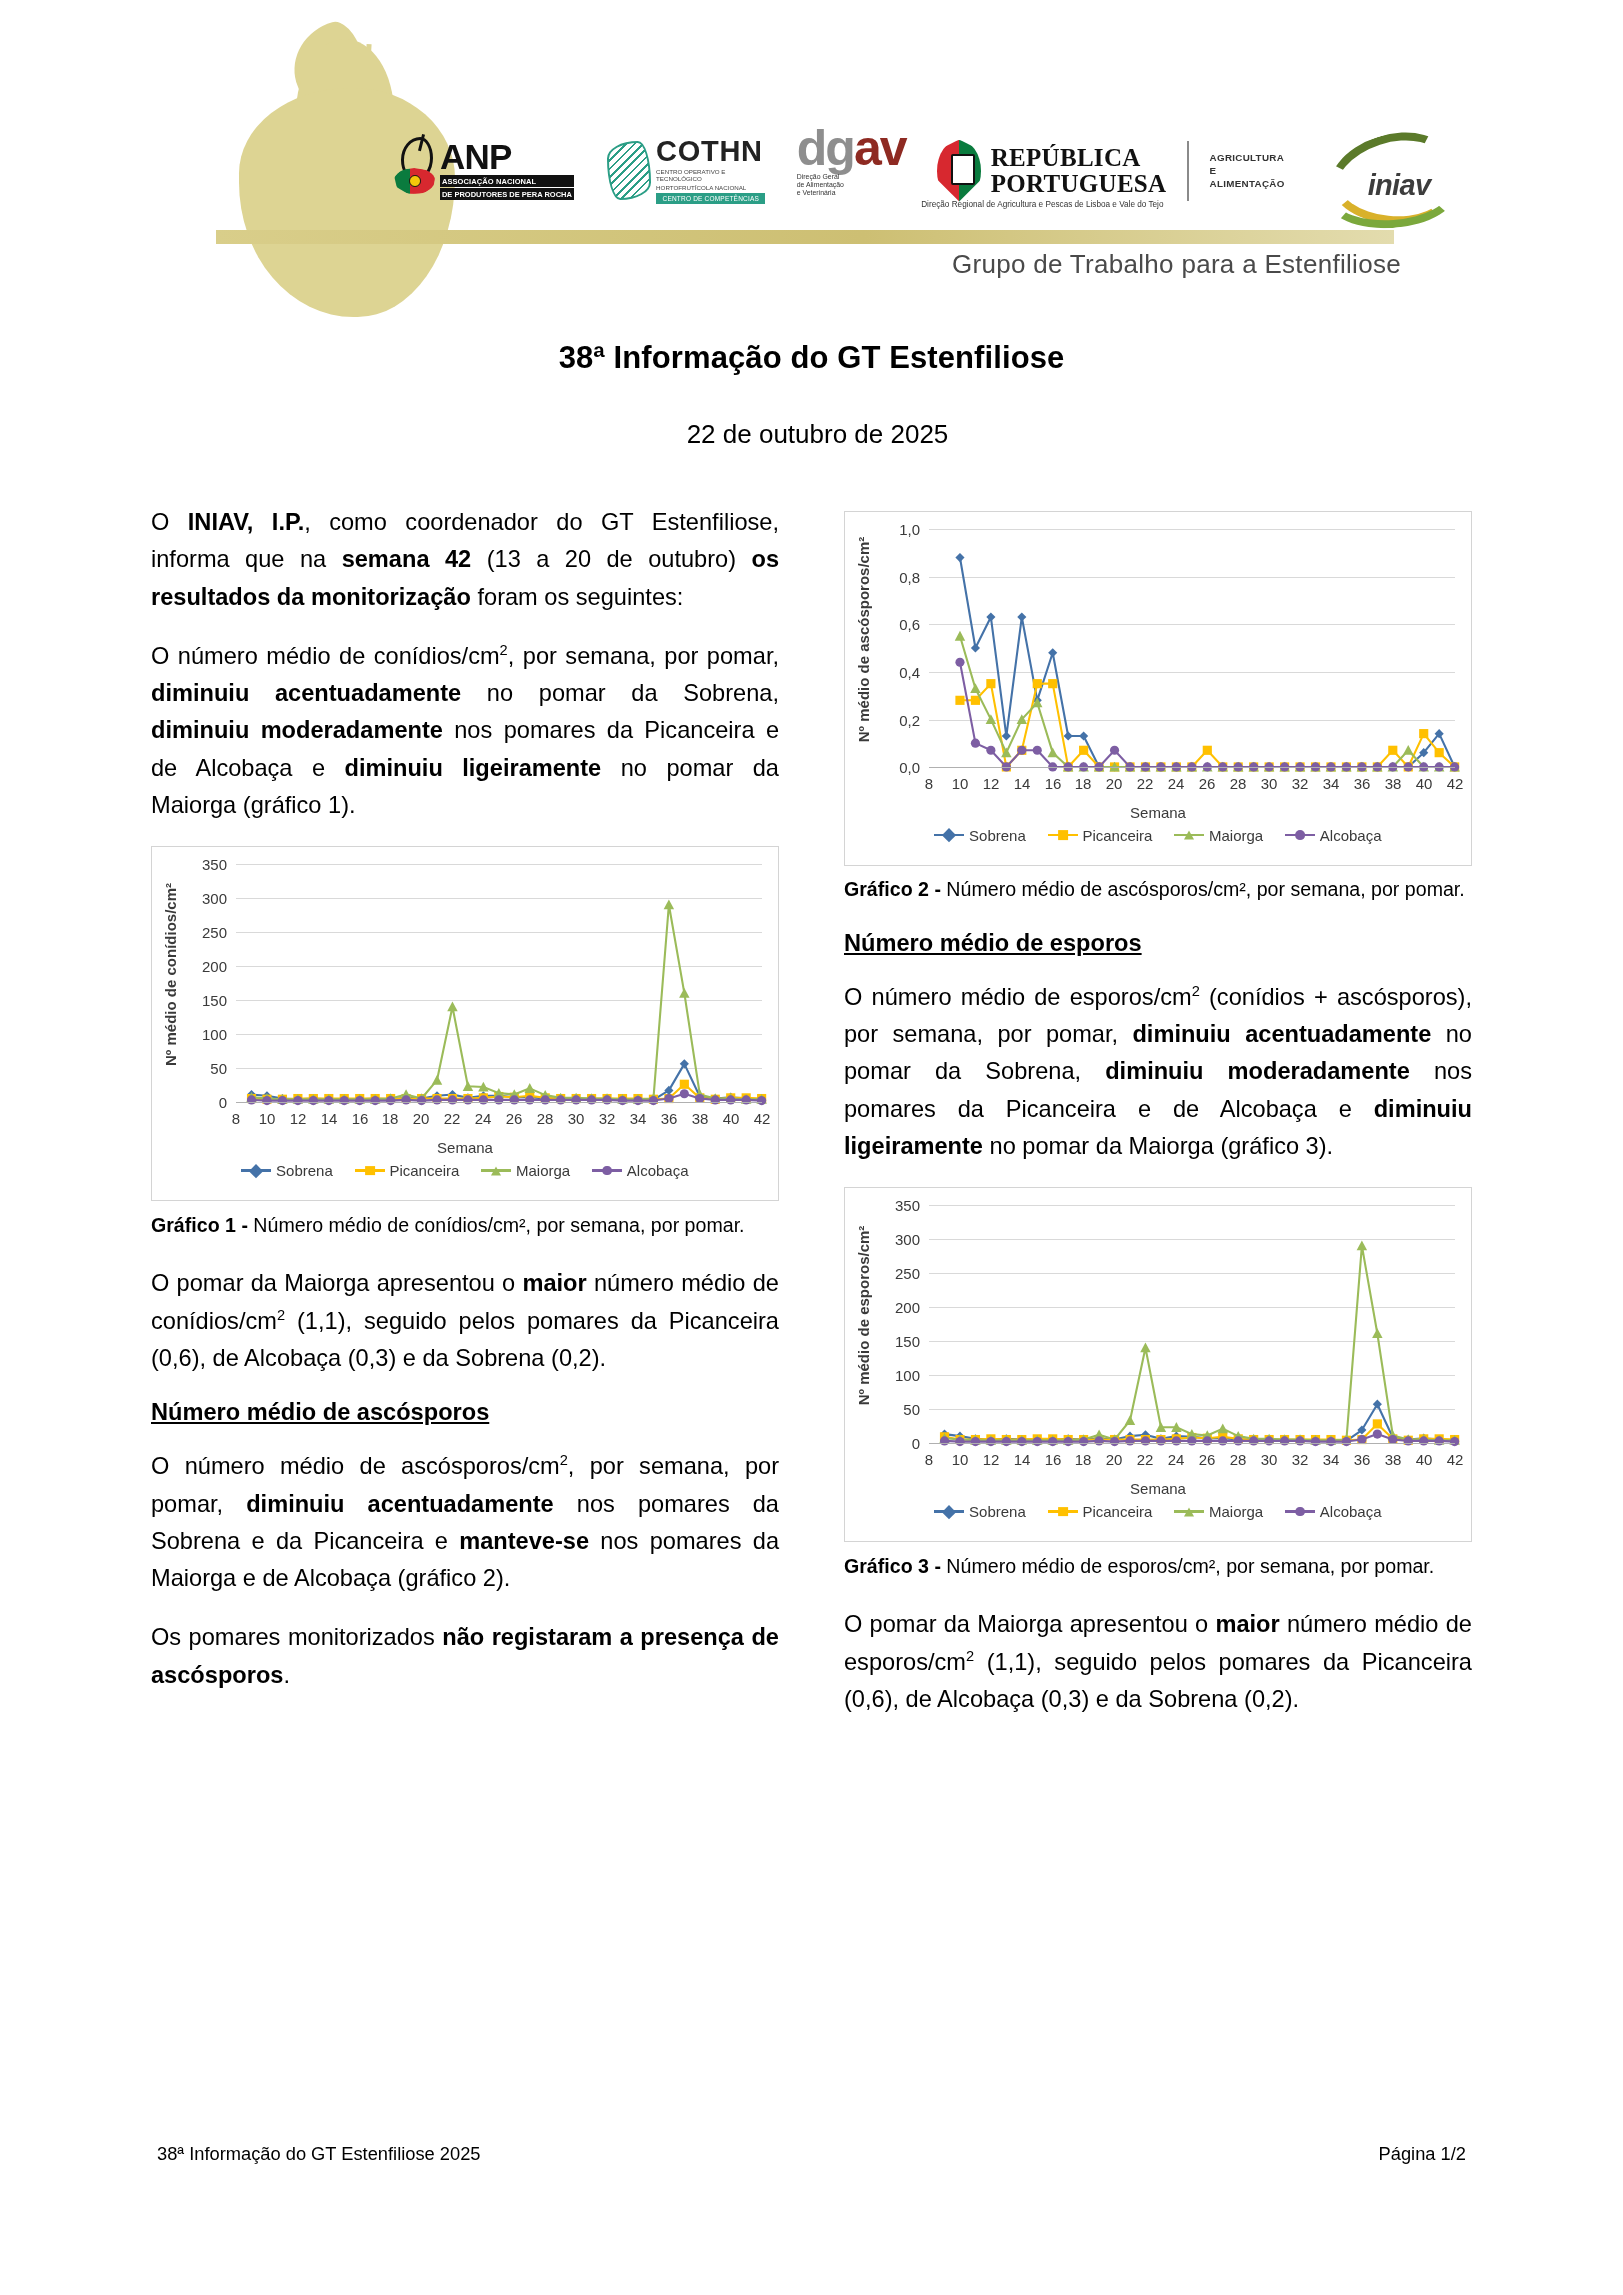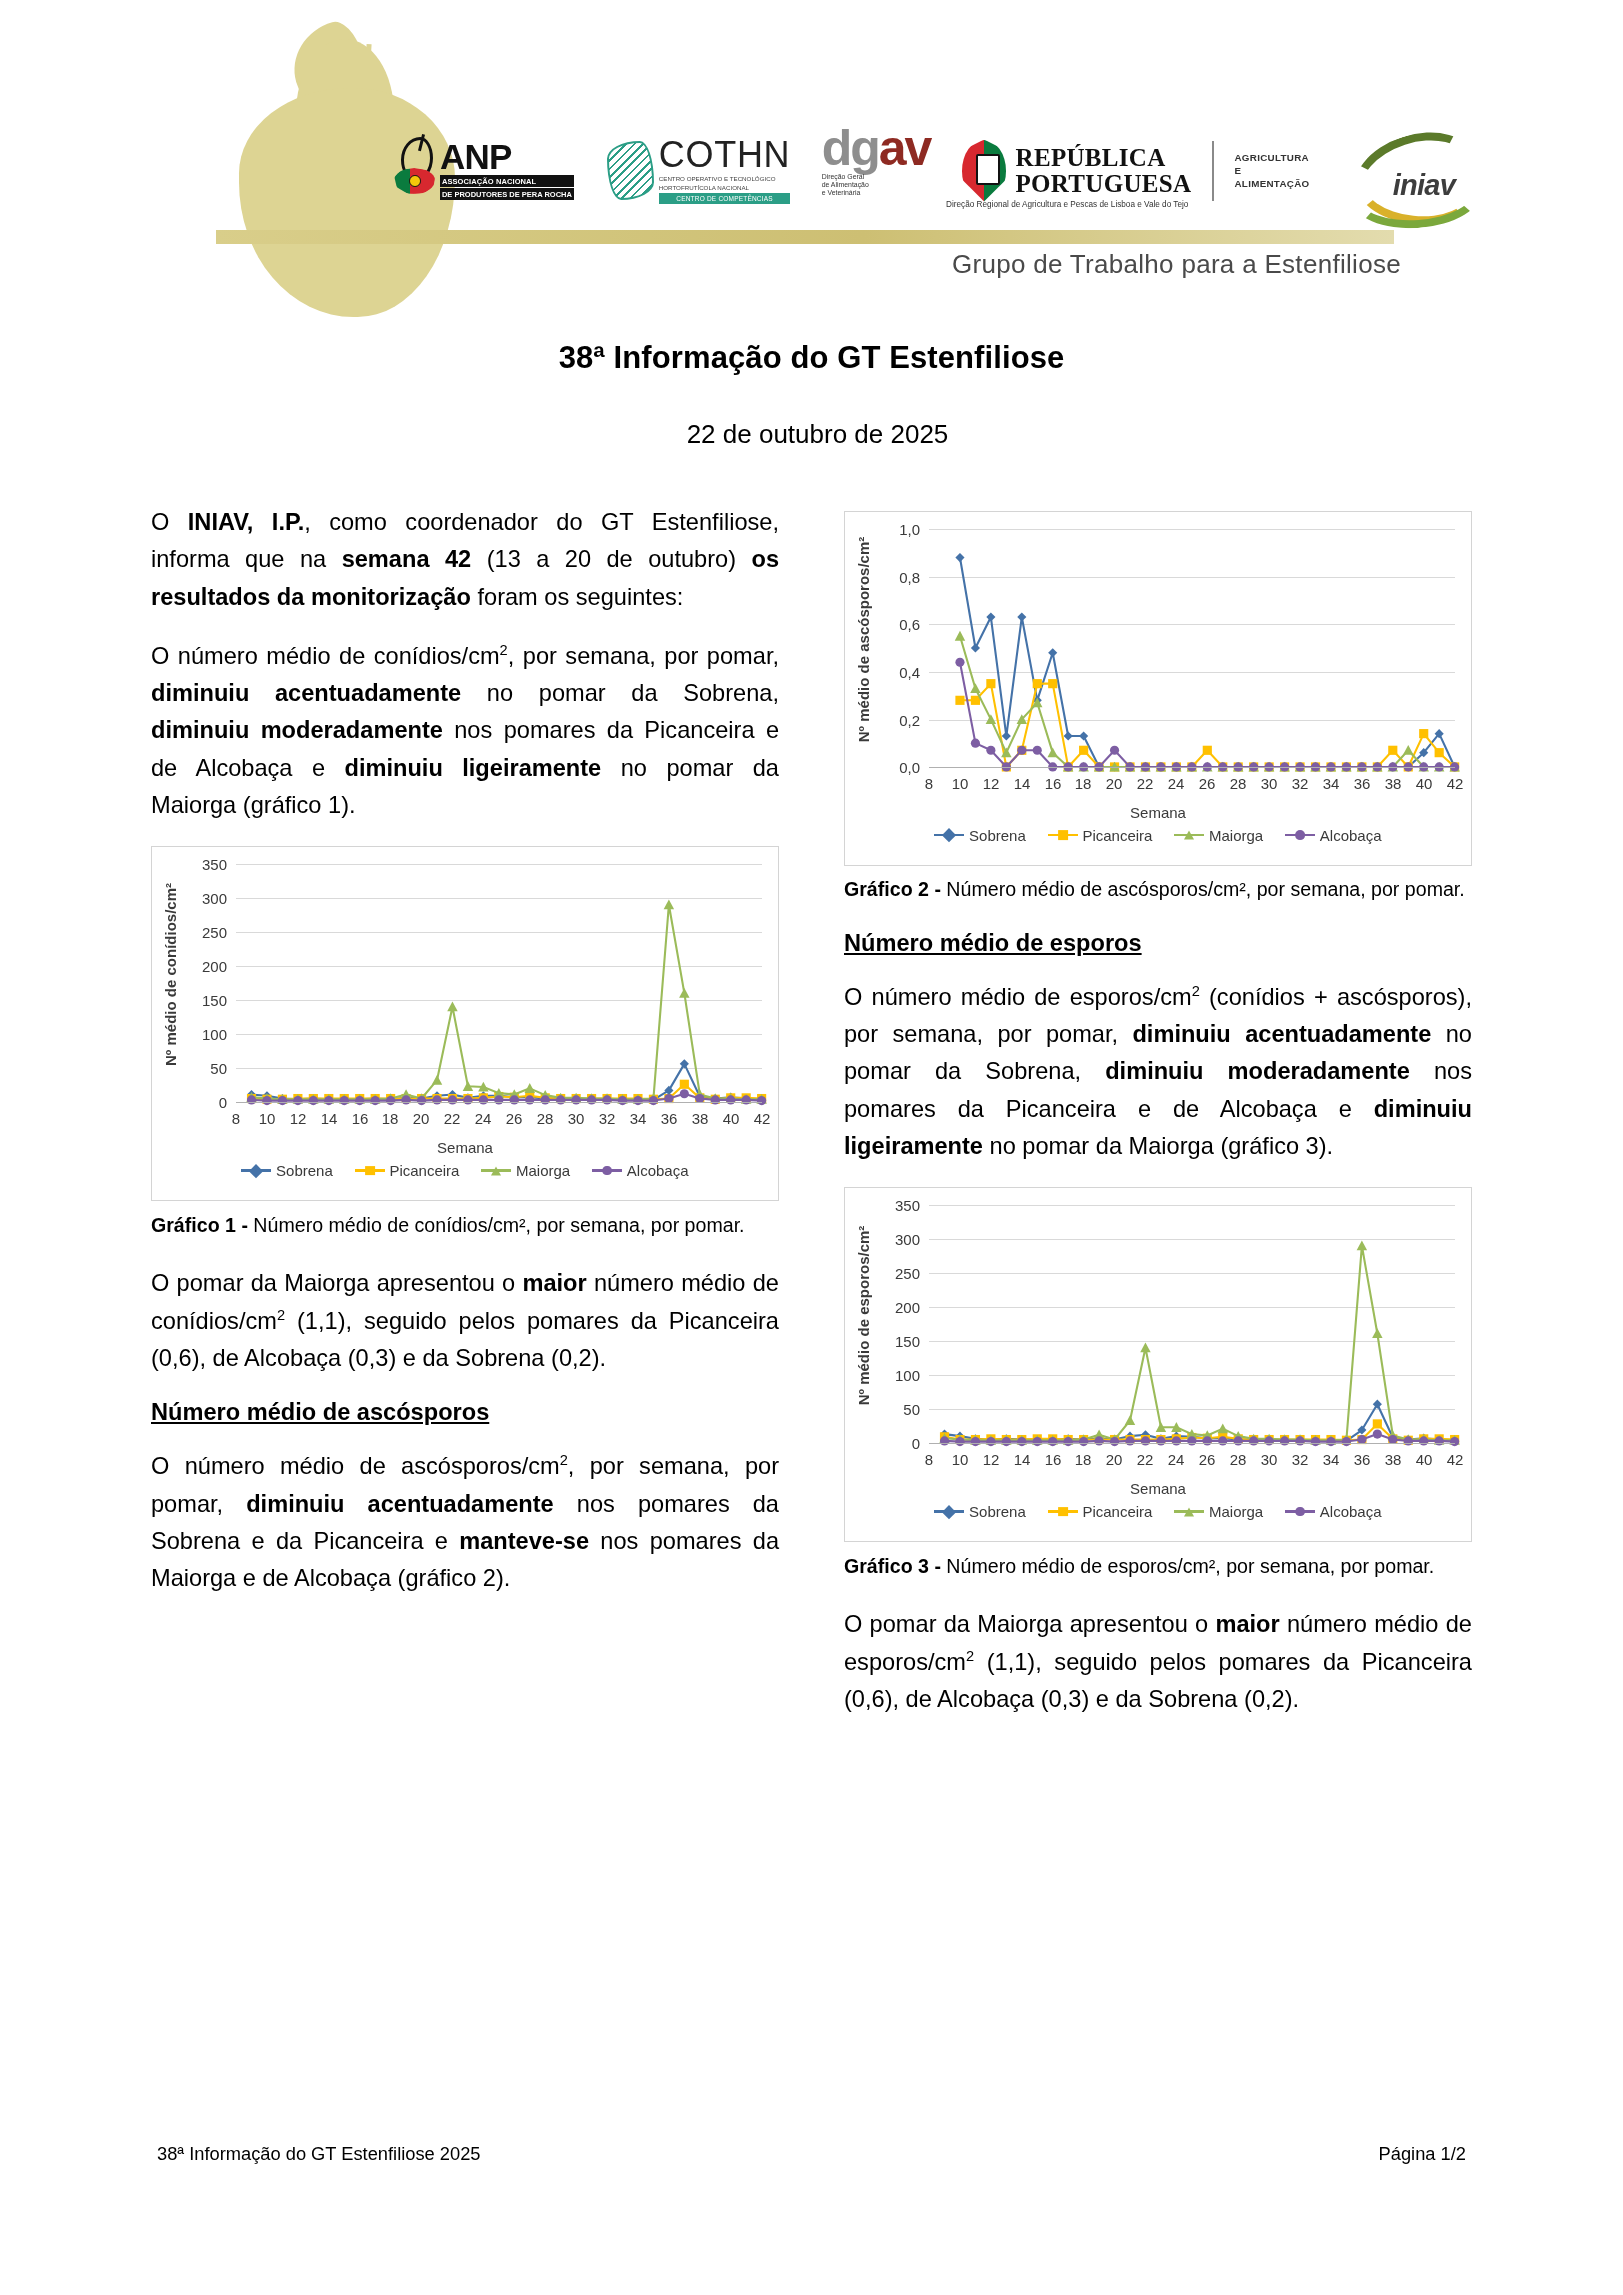--- a/index.html
+++ b/index.html
@@ -56,21 +56,21 @@
   .anp-big{font-family:"Liberation Sans",sans-serif;font-weight:bold;font-size:35px;line-height:.92;letter-spacing:-0.7px;color:#111;}
   .anp-sub1{font-size:7.5px;font-weight:bold;letter-spacing:0.1px;color:#fff;background:#111;padding:1.3px 2px;margin-top:2px;white-space:nowrap;}
   .anp-sub2{font-size:7.5px;font-weight:bold;color:#fff;background:#111;padding:1.3px 2px;margin-top:1.3px;white-space:nowrap;}
 
   
   .cothn{gap:5.2px;padding:0 15.7px;}
   .cothn-mark{width:43px;height:55px;border:2.6px solid #2b9e86;
      border-radius:70% 30% 70% 30% / 30% 70% 30% 70%;
      background:repeating-linear-gradient(135deg,#2b9e86 0 2px,transparent 2px 5.9px);}
   .cothn-txt{display:flex;flex-direction:column;}
-  .cothn-big{font-size:36px;font-weight:normal;letter-spacing:0.7px;color:#222;line-height:1;}
+  .cothn-big{font-size:29px;font-weight:bold;letter-spacing:0.7px;color:#222;line-height:1;}
   .cothn-small{font-size:6.2px;color:#444;line-height:1.15;margin-top:2px;}
   .cothn-bar{margin-top:2.6px;background:#2b9e86;color:#fff;font-size:6.5px;padding:2px 3.3px;text-align:center;letter-spacing:0.2px;}
 
   
   .dgav{gap:2.6px;padding:0 15.7px;align-items:flex-start;}
   .dgav-word{font-size:50px;font-weight:bold;line-height:.82;letter-spacing:-2px;}
   .dgav-dg{color:#8e8e8e;}
   .dgav-av{color:#8e2a22;}
   .dgav-sub{font-size:6.9px;color:#333;line-height:1.2;margin-top:3.9px;}
 
@@ -446,20 +446,21 @@
             </span>
           </div>
         </div>
       </div>
     <p class="cap"><b>Gráfico 1 -</b> Número médio de conídios/cm², por semana, por pomar.</p>
 
     <p class="body">O pomar da Maiorga apresentou o <b>maior</b> número médio de conídios/cm<sup>2</sup> (1,1), seguido pelos pomares da Picanceira (0,6), de Alcobaça (0,3) e da Sobrena (0,2).</p>
 
     <h3 class="sec">Número médio de ascósporos</h3>
     <p class="body">O número médio de ascósporos/cm<sup>2</sup>, por semana, por pomar, <b>diminuiu acentuadamente</b> nos pomares da Sobrena e da Picanceira e <b>manteve-se</b> nos pomares da Maiorga e de Alcobaça (gráfico 2).</p>
+    <p class="body">Os pomares monitorizados <b>não registaram a presença de ascósporos</b>.</p>
   </div>
 
   <div class="col col-right">
     <div class="chart-box" id="chart2" style="height:353px;">
         <div class="chart-inner">
           <div class="yaxis-title" style="width:29px;height:255px;top:0">
              <span>Nº médio de ascósporos/cm²</span>
           </div>
           <div class="ytick" style="top:255px;width:75px;left:0">0,0</div>
           <div class="gridline" style="top:255px;left:84px;width:526px;"></div>

